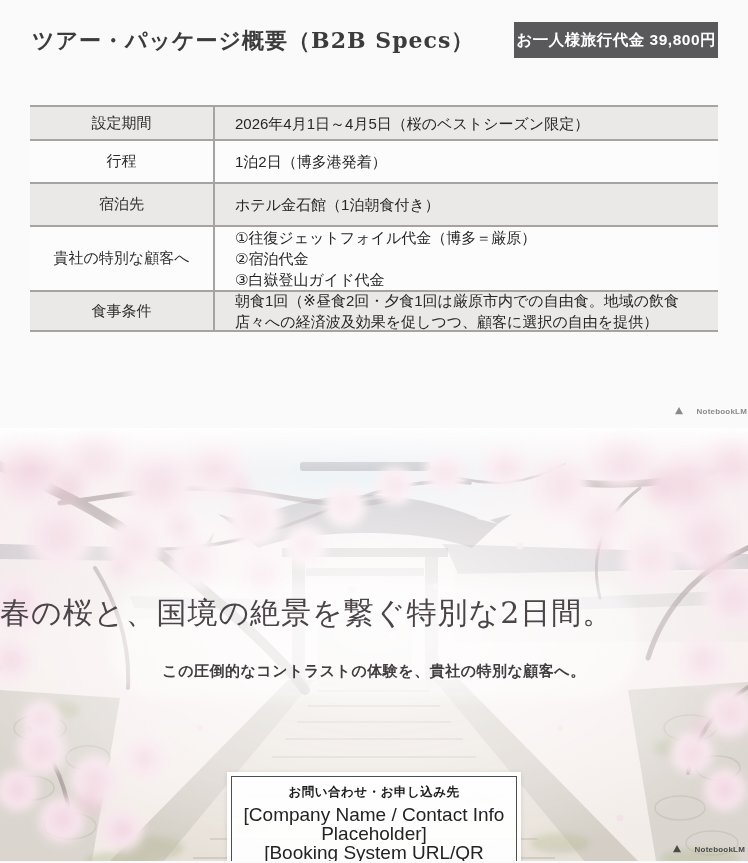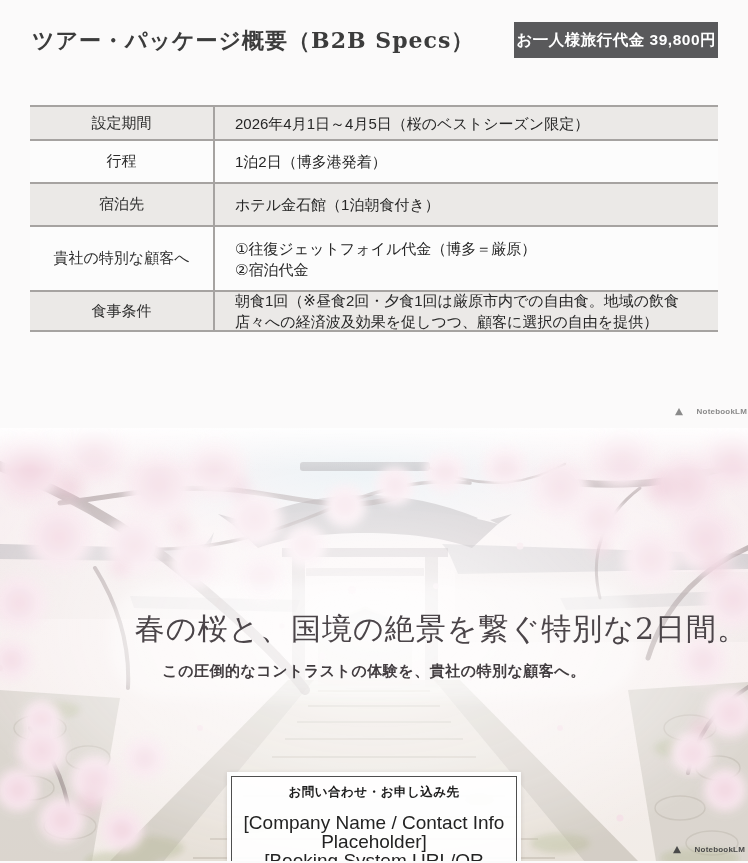--- a/index.html
+++ b/index.html
@@ -34,45 +34,45 @@
     display:flex; align-items:center; justify-content:center;
     font-size:15px; color:#2e2e2e;
   }
   .spec-value {
     flex:1; display:flex; flex-direction:column; justify-content:center;
     padding:7px 16px 7px 20px; font-size:15px; line-height:21px; color:#262626;
   }
   .h47{height:32px}.h43{height:43px}.h65{height:65px}.h55{height:40px}
   
   .wm { position:absolute; font-size:8px; letter-spacing:.2px;
-        display:flex; align-items:flex-end; gap:14px; font-weight:bold; }
+        display:flex; align-items:flex-start; gap:14px; font-weight:bold; }
   .wm-top { top:407px; right:1px; color:#8a8a8a; }
   .wm-bottom { top:845px; right:3px; color:#4a4a4a; }
   .wm svg { display:block; }
   
   .hero { position:absolute; left:0; top:428px; width:748px; height:433px; overflow:hidden; }
   .hero svg.art { position:absolute; left:0; top:0; }
   .hero-headline {
-    position:absolute; left:0; top:181px; width:100%; text-align:right;
+    position:absolute; left:0; top:165px; width:100%; text-align:left;
     font-family:"DejaVu Serif","Liberation Serif",serif;
     font-size:30px; color:#4b4549; letter-spacing:1px; font-weight:500;
   }
   .hero-subheadline {
     position:absolute; left:0; top:234px; width:100%; text-align:center;
     font-size:15px; font-weight:bold; color:#423d40; letter-spacing:.5px;
   }
   .contact-box {
     position:absolute; left:50%; top:344px; transform:translateX(-50%);
     width:294px; background:rgba(255,255,255,.95); padding:4px;
     box-shadow:0 1px 4px rgba(90,70,80,.18);
   }
   .contact-inner {
     border:1px solid #4e4e4e; padding:7px 10px 8px 10px; text-align:center;
   }
-  .contact-title { font-size:12.5px; font-weight:bold; color:#1d1d1d; margin-bottom:12px; letter-spacing:.5px; }
+  .contact-title { font-size:12.5px; font-weight:bold; color:#1d1d1d; margin-bottom:4px; letter-spacing:.5px; }
   .contact-line  { font-size:19px; font-weight:normal; color:#232323; line-height:19px; }
 </style>
 </head>
 <body>
 
 <div class="page">
 
   <div class="doc-title">ツアー・パッケージ概要（B2B Specs）</div>
   <div class="price-badge">お一人様旅行代金 39,800円</div>
 
@@ -87,20 +87,21 @@
     </div>
     <div class="spec-row shaded h43">
       <div class="spec-label">宿泊先</div>
       <div class="spec-value">ホテル金石館（1泊朝食付き）</div>
     </div>
     <div class="spec-row plain h65">
       <div class="spec-label">貴社の特別な顧客へ</div>
       <div class="spec-value">
         <span>①往復ジェットフォイル代金（博多＝厳原）</span>
         <span>②宿泊代金</span>
+        <span>③白嶽登山ガイド代金</span>
       </div>
     </div>
     <div class="spec-row shaded h55">
       <div class="spec-label">食事条件</div>
       <div class="spec-value">朝食1回（※昼食2回・夕食1回は厳原市内での自由食。地域の飲食店々への経済波及効果を促しつつ、顧客に選択の自由を提供）</div>
     </div>
   </div>
 
   <div class="wm wm-top">
     <svg width="8" height="8" viewBox="0 0 10 10">

